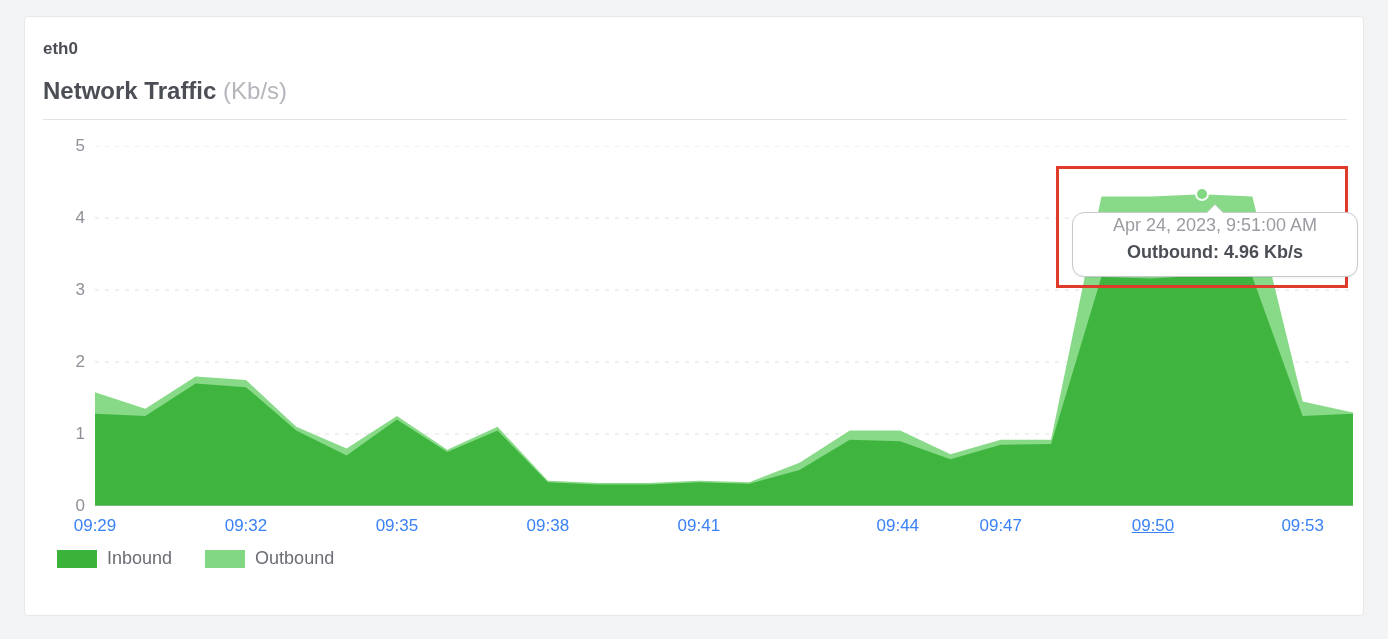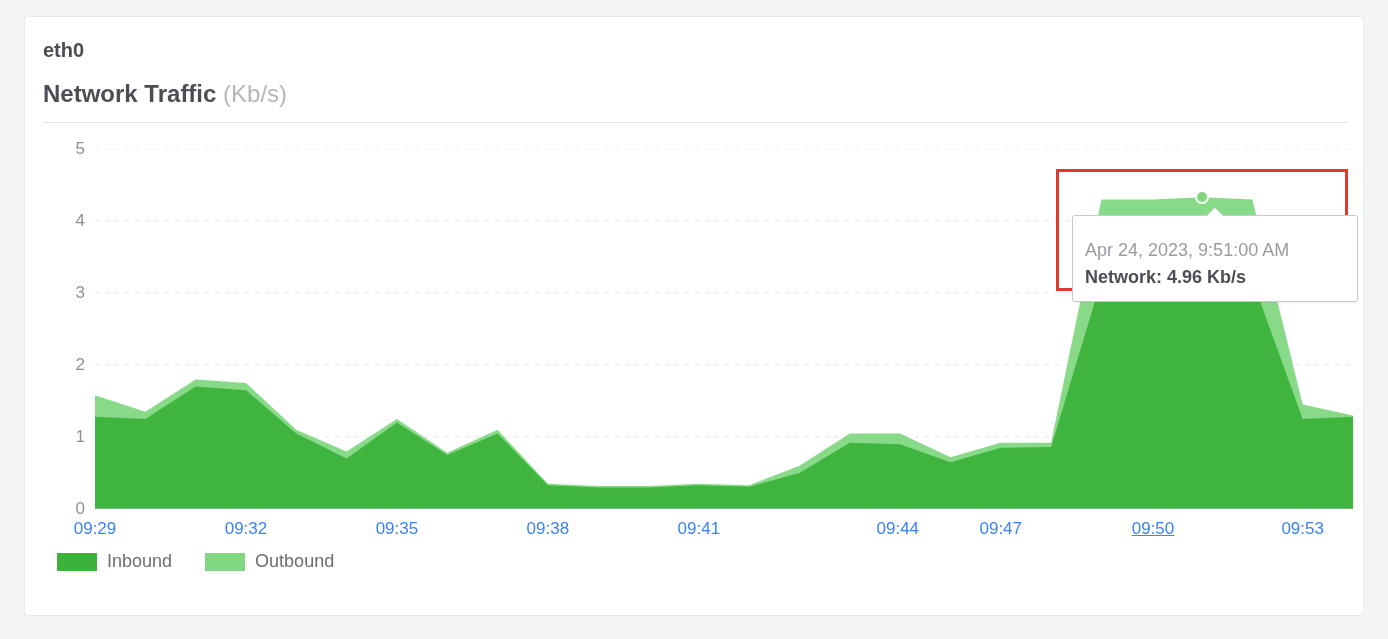--- a/index.html
+++ b/index.html
@@ -19,21 +19,21 @@
     height: 600px;
     background: #ffffff;
     border: 1px solid #e8e8e8;
     border-radius: 4px;
     box-sizing: border-box;
   }
   .card-inner {
     padding: 18px 16px 12px 18px;
   }
   .title {
-    font-size: 20px;
+    font-size: 17px;
     font-weight: 700;
     color: #4c4e55;
     margin: 4px 0 18px 0;
   }
   .subtitle {
     font-size: 24px;
     margin: 10px 0 14px 0;
     font-weight: 400;
     color: #4c4e55;
   }
@@ -107,27 +107,28 @@
   .legend-swatch {
     display: inline-block;
     width: 40px;
     height: 18px;
     margin-right: 10px;
   }
   .tooltip {
     position: absolute;
     background: #ffffff;
     border: 1px solid #c7c9cd;
-    border-radius: 3px;
-    padding: 22px 12px 10px 12px;
+    border-radius: 12px;
+    padding: 0 12px 10px 12px;
     font-size: 18px;
     line-height: 1.4;
     color: #4c4e55;
     box-shadow: 0 1px 2px rgba(0,0,0,0.06);
     z-index: 3;
+    text-align: center;
   }
   .tooltip .ts {
     color: #9a9ca2;
     margin-bottom: 2px;
   }
   .tooltip .row {
     font-weight: 700;
     white-space: nowrap;
   }
   .tooltip .tip-arrow {
@@ -226,21 +227,21 @@
           <span>Outbound</span>
         </span>
       </div>
 
       <div class="hover-dot" id="hover-dot" style="left: 1159.04px; top: 48.24px; background: rgb(130, 216, 130); box-shadow: rgba(255, 255, 255, 0.9) 0px 0px 0px 2px;"></div>
 
       <div class="tooltip" id="tooltip" style="left: 1029.04px; top: 66.24px; width: 260px;">
         <div class="tip-arrow"></div>
         <div class="ts">Apr 24, 2023, 9:51:00 AM</div>
         <div class="row">
-          <span>Network:</span>
+          <span>Outbound:</span>
           <span>4.96 Kb/s</span>
         </div>
       </div>
 
       <div class="highlight-box" id="highlight-box" style="left: 1013.04px; top: 20.24px; width: 292px; height: 122px;"></div>
 
     </div>
   </div>
 </div>
 

